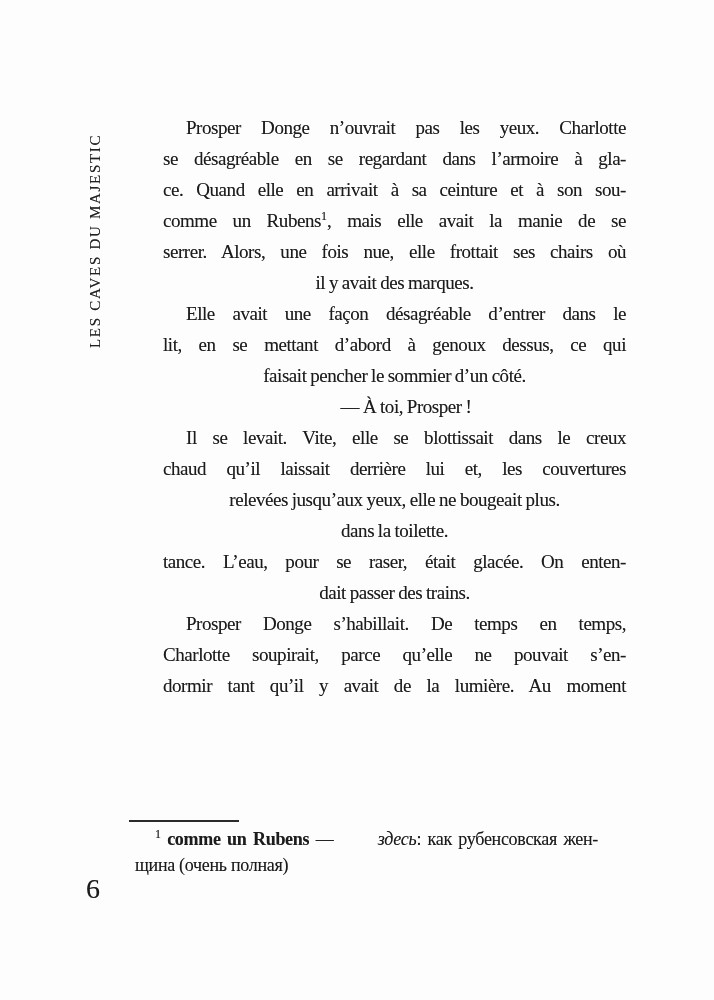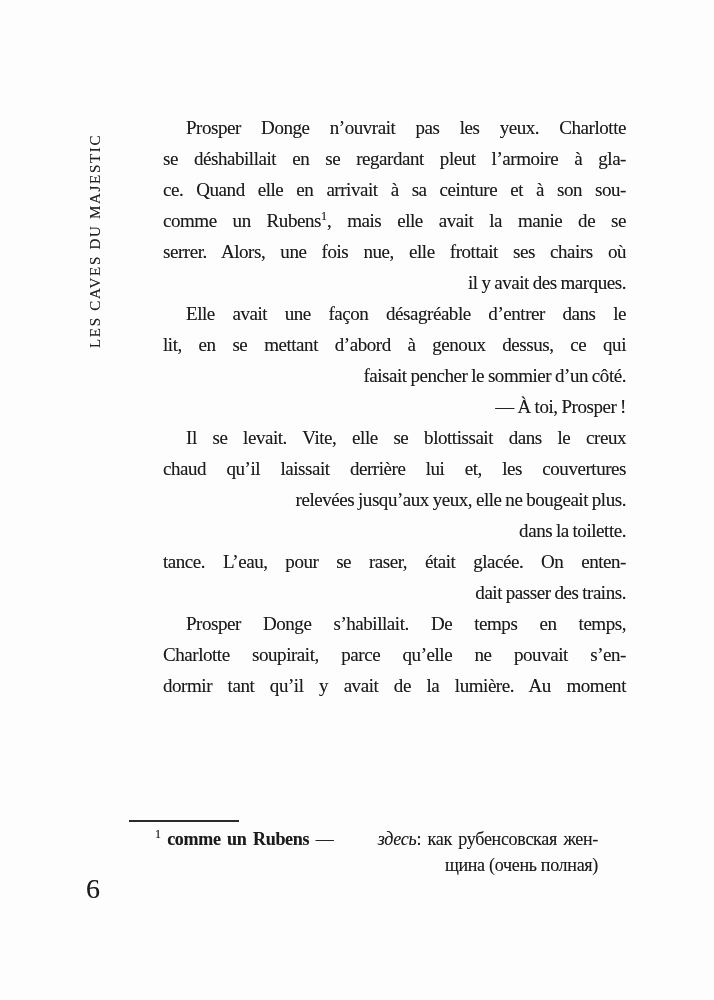--- a/index.html
+++ b/index.html
@@ -37,21 +37,21 @@
     width: 463px;
     margin-left: 28px;
   }
   .line {
     font-size: 19px;
     line-height: 31px;
     height: 31px;
     letter-spacing: -0.45px;
     word-spacing: -0.5px;
     white-space: normal;
-    text-align: right;
+    text-align: center;
     text-shadow: 0 0 0.4px rgba(0,0,0,0.4);
   }
   .line.j {
     text-align: justify;
     text-align-last: justify;
   }
   .line.first {
     text-indent: 23px;
   }
   sup.fnref {
@@ -73,21 +73,20 @@
     width: 110px;
     height: 0;
     border-top: 2px solid #2b2b2b;
     margin-bottom: 4px;
   }
   .fn-line {
     font-size: 18px;
     line-height: 26px;
     letter-spacing: -0.3px;
     text-shadow: 0 0 0.4px rgba(0,0,0,0.4);
-    text-align: right;
   }
   .fn-line.j {
     text-indent: 20px;
     text-align: justify;
     text-align-last: justify;
   }
   sup.fn-marker {
     font-size: 12px;
     line-height: 0;
     vertical-align: super;
@@ -107,21 +106,21 @@
 <body>
 
 <div class="page">
 
   <div class="running-head">LES CAVES DU MAJESTIC</div>
 
   <main class="text-block">
 
     <div class="para">
       <div class="line j first">Prosper Donge n’ouvrait pas les yeux. Charlotte</div>
-      <div class="line j">se déshabillait en se regardant pleut l’armoire à gla-</div>
+      <div class="line j">se désagréable en se regardant dans l’armoire à gla-</div>
       <div class="line j">ce. Quand elle en arrivait à sa ceinture et à son sou-</div>
       <div class="line j"><span>comme un Rubens</span><sup class="fnref">1</sup><span>, mais elle avait la manie de se</span></div>
       <div class="line j">serrer. Alors, une fois nue, elle frottait ses chairs où</div>
       <div class="line">il y avait des marques.</div>
     </div>
 
     <div class="para">
       <div class="line j first">Elle avait une façon désagréable d’entrer dans le</div>
       <div class="line j">lit, en se mettant d’abord à genoux dessus, ce qui</div>
       <div class="line">faisait pencher le sommier d’un côté.</div>

